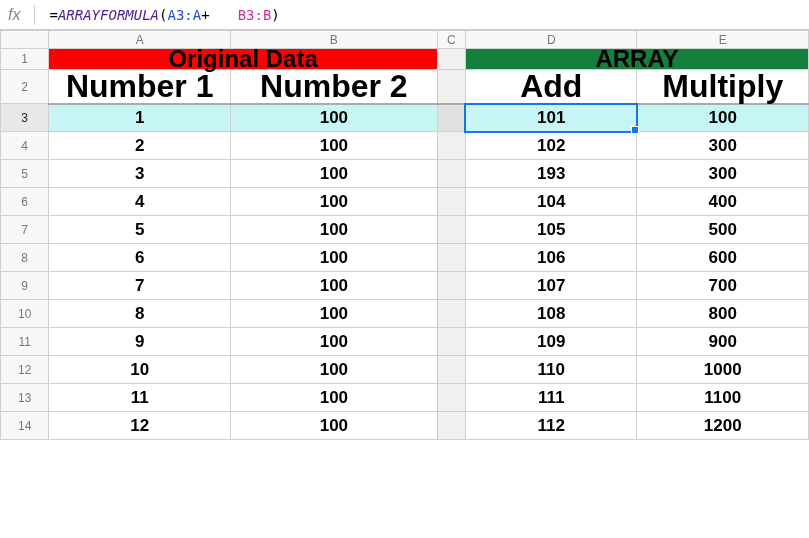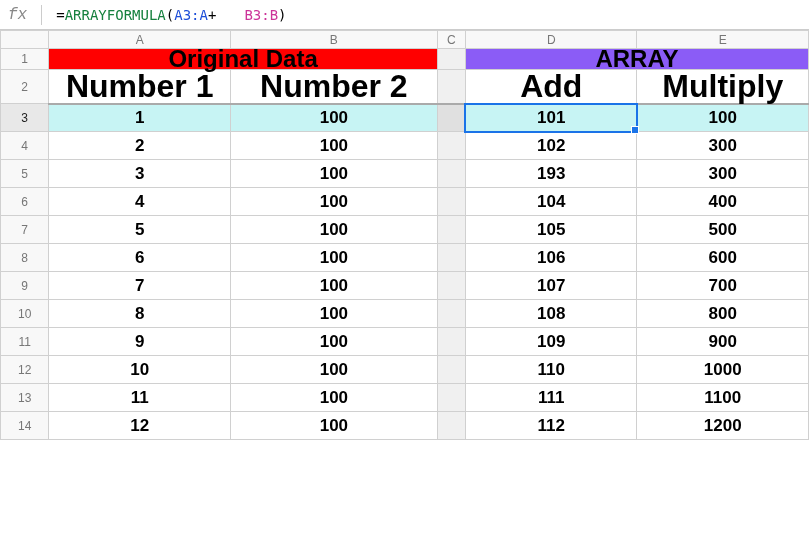--- a/index.html
+++ b/index.html
@@ -1,40 +1,40 @@
 <!DOCTYPE html>
 <html><head>
   <meta charset="utf-8">
   <style>
     * { box-sizing: border-box; margin: 0; padding: 0; }
     body { font-family: Arial, sans-serif; font-size: 14px; background: #fff; width: 809px; }
     
     .formula-bar { display: flex; align-items: center; height: 30px; border-bottom: 1px solid #ccc; padding: 0 8px; gap: 14px; }
-    .fx-icon { font-style: italic; font-family: Liberation Mono, monospace; color: #888; font-size: 16px; }
+    .fx-icon { font-style: italic; font-family: Liberation Sans, sans-serif; color: #888; font-size: 16px; }
     .fx-divider { width: 1px; height: 20px; background: #ccc; }
     .formula-text { font-family: 'Consolas', monospace; font-size: 14px; color: #000; white-space: pre; }
-    .formula-text .fn { color: #15803d; }
+    .formula-text .fn { color: #4c1d95; font-style: italic; }
     .formula-text .r1 { color: #1d4ed8; }
     .formula-text .r2 { color: #cc3399; margin-left: 28px; }
     
     .sheet { border-collapse: collapse; width: 100%; table-layout: fixed; }
     .sheet th, .sheet td { border: 1px solid #d0d0d0; padding: 0; }
     .corner { width: 48px; height: 18px; background: #f8f8f8; border-right: 1px solid #bbb; border-bottom: 1px solid #bbb; }
     .col-head { height: 18px; background: #f8f8f8; color: #777; font-weight: normal; font-size: 12px; text-align: center; border-bottom: 1px solid #bbb; }
     .row-head { width: 48px; background: #f8f8f8; color: #777; font-weight: normal; font-size: 12px; text-align: center; }
     .row-head.active { background: #e8e8e8; color: #222; }
     
     .col-a { width: 180px; } .col-b { width: 205px; } .col-c { width: 28px; } .col-d { width: 170px; } .col-e { width: 170px; }
     
     .cell { height: 28px; padding: 4px 8px; text-align: center; background: #fff; font-size: 17px; font-weight: bold; color: #000; line-height: 20px; }
     .row1 .cell { height: 14px; }
     .row2 .cell { height: 34px; }
     
     .hdr-red { background: #ff0000; color: #000; font-weight: bold; font-size: 24px; }
-    .hdr-green { background: #8b5cf6; color: #000; font-weight: bold; font-size: 24px; }
+    .hdr-green { background: #15803d; color: #000; font-weight: bold; font-size: 24px; }
     .hdr-sub { font-size: 32px; font-weight: bold; }
     
     .narrow { background: #f0f0f0; width: 28px; padding: 0; }
     
     .selected-row .cell { background: #c7f4f4; }
     .selected-row .narrow { background: #e0e0e0; }
     .selected-cell { position: relative; outline: 2px solid #1a73e8; outline-offset: -1px; z-index: 2; margin-top: 8px; }
     .selected-cell::after { content: ''; position: absolute; right: -3px; bottom: -3px; width: 6px; height: 6px; background: #1a73e8; border: 1px solid #fff; z-index: 3; }
     
     .row-sep td { border-top: 2px solid #aaa; }

